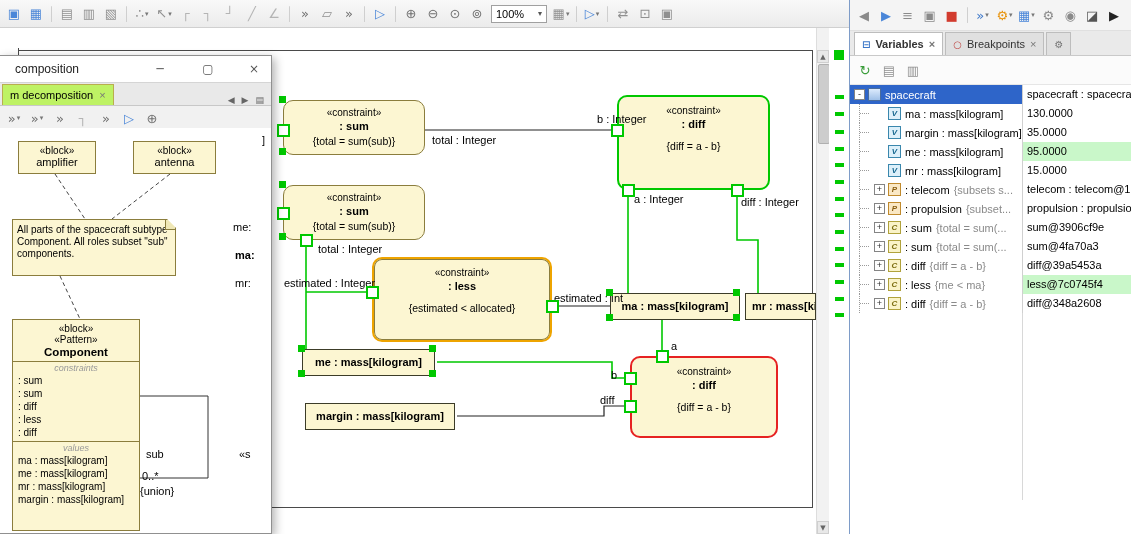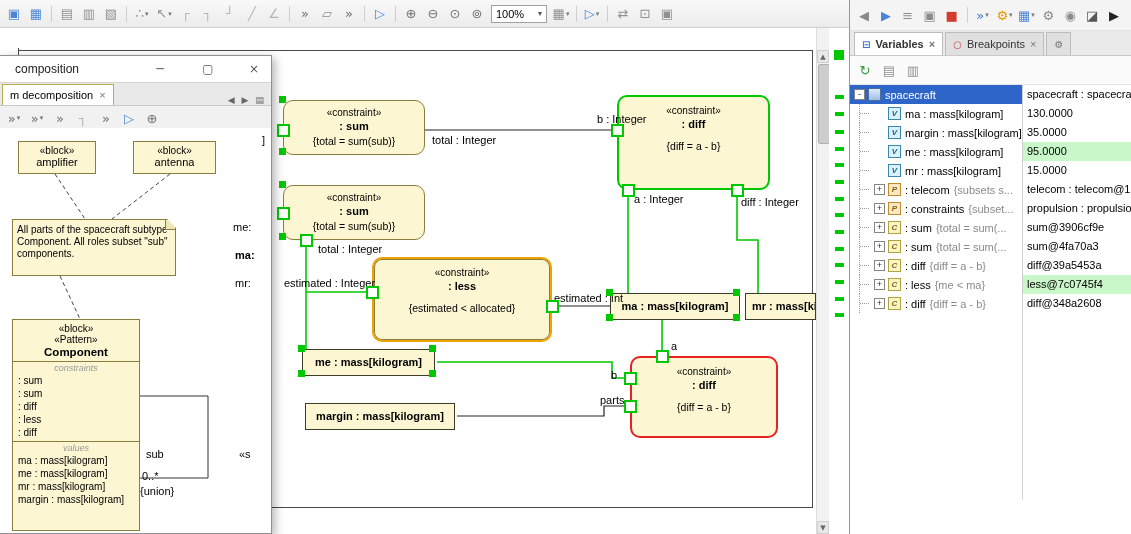--- a/index.html
+++ b/index.html
@@ -52,21 +52,21 @@
 
   
   #floatwin{position:absolute;left:0;top:55px;width:272px;height:479px;background:#f2f2f2;
     border:1px solid #909090;border-left:none;box-shadow:3px 3px 9px rgba(0,0,0,.3);z-index:20;box-sizing:border-box;}
   .fw-title{position:relative;height:26px;background:#fff;border-bottom:1px solid #d5d5d5;}
   .fw-name{position:absolute;left:15px;top:6px;font-size:12px;color:#222;}
   .fw-btn{position:absolute;top:4px;width:24px;height:18px;text-align:center;font-size:12px;
     color:#555;line-height:18px;font-family:"DejaVu Sans",sans-serif;}
   .fw-tabs{position:relative;height:22px;background:#e9e9e9;border-bottom:1px solid #c8c8c8;
     display:flex;align-items:flex-end;}
-  .fw-tab{height:21px;background:#ffffff;border:1px solid #b9ad4e;border-bottom:none;display:flex;
+  .fw-tab{height:21px;background:#bef264;border:1px solid #b9ad4e;border-bottom:none;display:flex;
     align-items:center;padding:0 7px;font-size:11px;margin-left:2px;gap:6px;box-sizing:border-box;}
   .tclose{color:#777;font-size:11px;}
   .fw-navs{margin-left:auto;display:flex;gap:7px;padding-right:7px;align-items:center;
     font-size:9px;color:#666;font-family:"DejaVu Sans",sans-serif;}
   .fw-toolbar{height:24px;background:#f1f1f1;border-bottom:1px solid #d8d8d8;display:flex;
     align-items:center;padding-left:4px;gap:3px;}
   .fw-diagram{position:absolute;left:0;top:72px;right:0;bottom:0;background:#fff;overflow:hidden;}
   .fw-diagram svg{position:absolute;left:0;top:0;}
   .dash{stroke:#444;stroke-width:1;stroke-dasharray:4 3;fill:none;}
   .assoc{stroke:#333;stroke-width:1;fill:none;}
@@ -269,21 +269,21 @@
 
     <div class="lbl" style="left:432px;top:106px;">total : Integer</div>
     <div class="lbl" style="left:597px;top:85px;">b : Integer</div>
     <div class="lbl" style="left:634px;top:165px;">a : Integer</div>
     <div class="lbl" style="left:741px;top:168px;">diff : Integer</div>
     <div class="lbl" style="left:318px;top:215px;">total : Integer</div>
     <div class="lbl" style="left:284px;top:249px;">estimated : Integer</div>
     <div class="lbl" style="left:554px;top:264px;">estimated : Int</div>
     <div class="lbl" style="left:671px;top:312px;">a</div>
     <div class="lbl" style="left:611px;top:341px;">b</div>
-    <div class="lbl" style="left:600px;top:366px;">parts</div>
+    <div class="lbl" style="left:600px;top:366px;">diff</div>
   </div>
 
   <div id="floatwin">
     <div class="fw-title">
       <span class="fw-name">composition</span>
       <span class="fw-btn" style="left:148px;">─</span>
       <span class="fw-btn" style="left:196px;">▢</span>
       <span class="fw-btn" style="left:242px;">×</span>
     </div>
     <div class="fw-tabs">
@@ -494,21 +494,21 @@
           <span class="rqual">{subsets s...</span>
         </div>
         <div class="tvalue"><span>telecom : telecom@17...</span></div>
       </div>
 
       <div class="trow">
         <div class="tname">
           <span class="treec child"></span>
           <span class="expbox">+</span>
           <span class="ricon p"><i>P</i></span>
-          <span class="rname">: constraints</span>
+          <span class="rname">: propulsion</span>
           <span class="rqual">{subset...</span>
         </div>
         <div class="tvalue"><span>propulsion : propulsion...</span></div>
       </div>
 
       <div class="trow">
         <div class="tname">
           <span class="treec child"></span>
           <span class="expbox">+</span>
           <span class="ricon c"><i>C</i></span>

